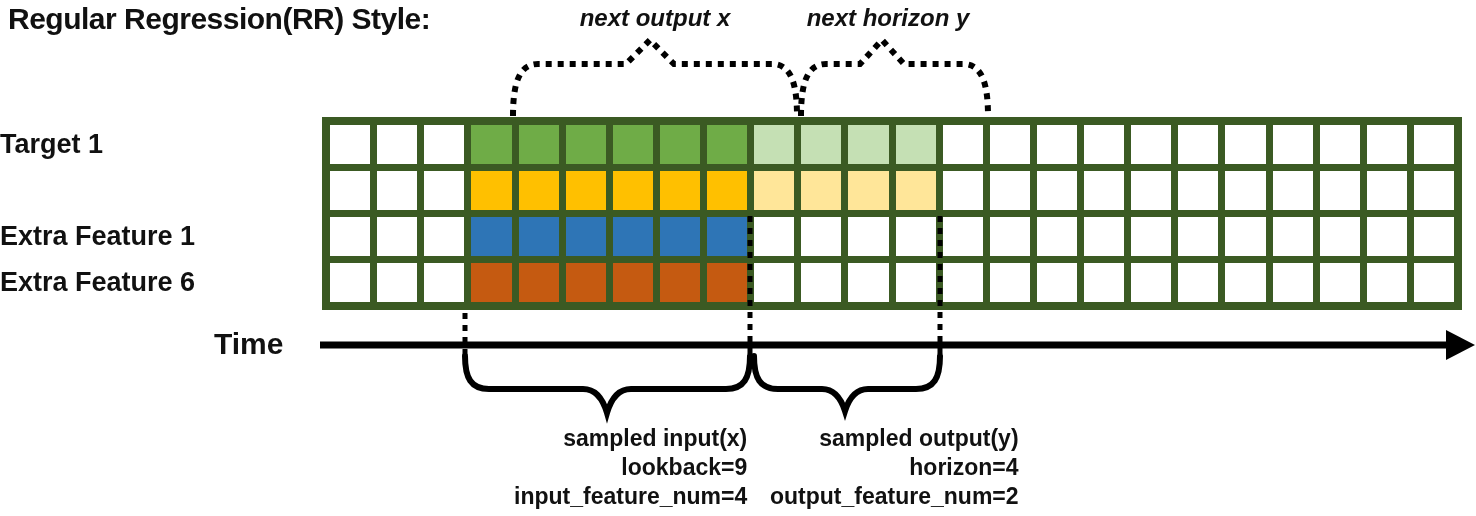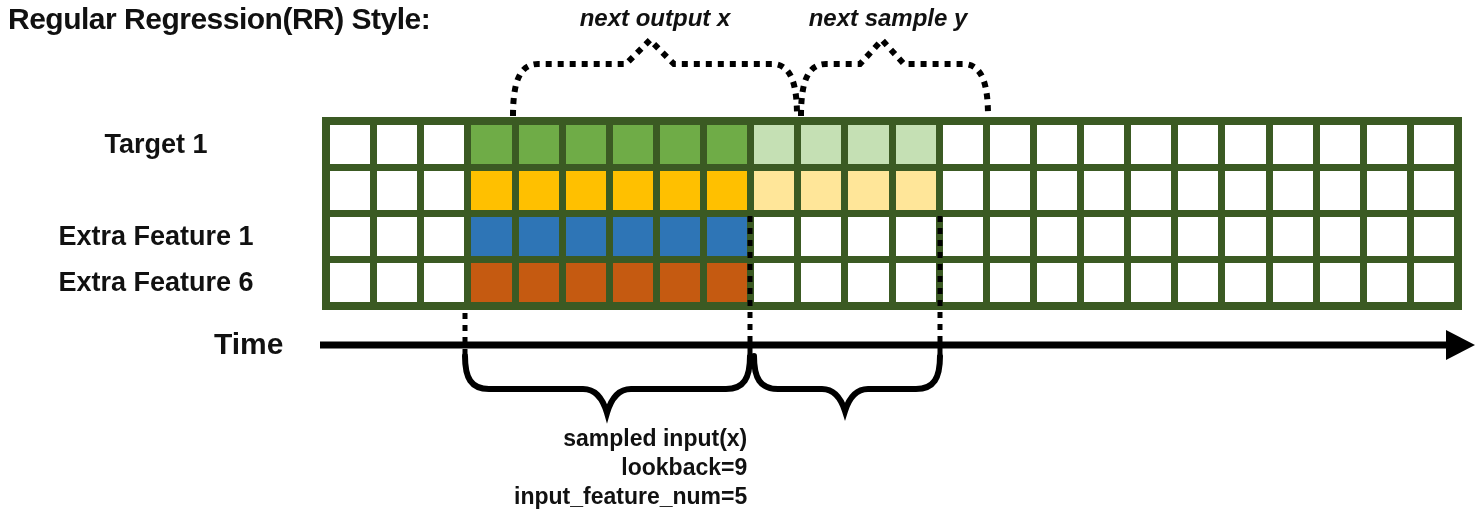--- a/index.html
+++ b/index.html
@@ -6,21 +6,21 @@
   #canvas{
     position:relative;width:1476px;height:516px;overflow:hidden;background:#ffffff;
     font-family:"Liberation Sans","DejaVu Sans",sans-serif;color:#111;
   }
   .title{
     position:absolute;left:8px;top:2px;font-size:30px;font-weight:700;letter-spacing:-0.5px;
   }
   
   .row-label{
     position:absolute;left:0;width:312px;height:46px;line-height:46px;
-    text-align:center;font-size:27px;font-weight:700;
+    text-align:left;font-size:27px;font-weight:700;
   }
   
   .grid{
     position:absolute;left:322px;top:117px;width:1140px;height:193px;
     box-sizing:border-box;padding:8px;display:flex;flex-direction:column;gap:7px;
   }
   .grid-row{display:grid;grid-template-columns:repeat(24,1fr);gap:7px;flex:1;}
   .cell{background:#fff;}
   svg.overlay{position:absolute;left:0;top:0;pointer-events:none;}
   .brace-label{
@@ -165,24 +165,29 @@
 
     <line x1="320" y1="345" x2="1448" y2="345" stroke="#000" stroke-width="7"></line>
     <polygon points="1446,330 1446,360 1475,345" fill="#000"></polygon>
 
     <path d="M 465 356 C 465 378 471 389 489 389 L 583 389 Q 600 389 607 413 Q 614 389 631 389 L 726 389 C 744 389 750 378 750 356" fill="none" stroke="#000" stroke-width="6" stroke-linecap="round"></path>
 
     <path d="M 754 356 C 754 378 760 389 778 389 L 822 389 Q 838 389 845 411 Q 852 389 868 389 L 916 389 C 934 389 940 378 940 356" fill="none" stroke="#000" stroke-width="6" stroke-linecap="round"></path>
   </svg>
 
   <div class="brace-label" style="left:505px">next output x</div>
-  <div class="brace-label" style="left:738px">next sample y</div>
+  <div class="brace-label" style="left:738px">next horizon y</div>
 
   <div class="time-label">Time</div>
 
   <div class="note" style="left:514px">
     <div>sampled input(x)</div>
     <div>lookback=9</div>
-    <div>input_feature_num=5</div>
+    <div>input_feature_num=4</div>
   </div>
 
+  <div class="note" style="left:770px">
+    <div>sampled output(y)</div>
+    <div>horizon=4</div>
+    <div>output_feature_num=2</div>
+  </div>
 
 </div>
 
 </body></html>

